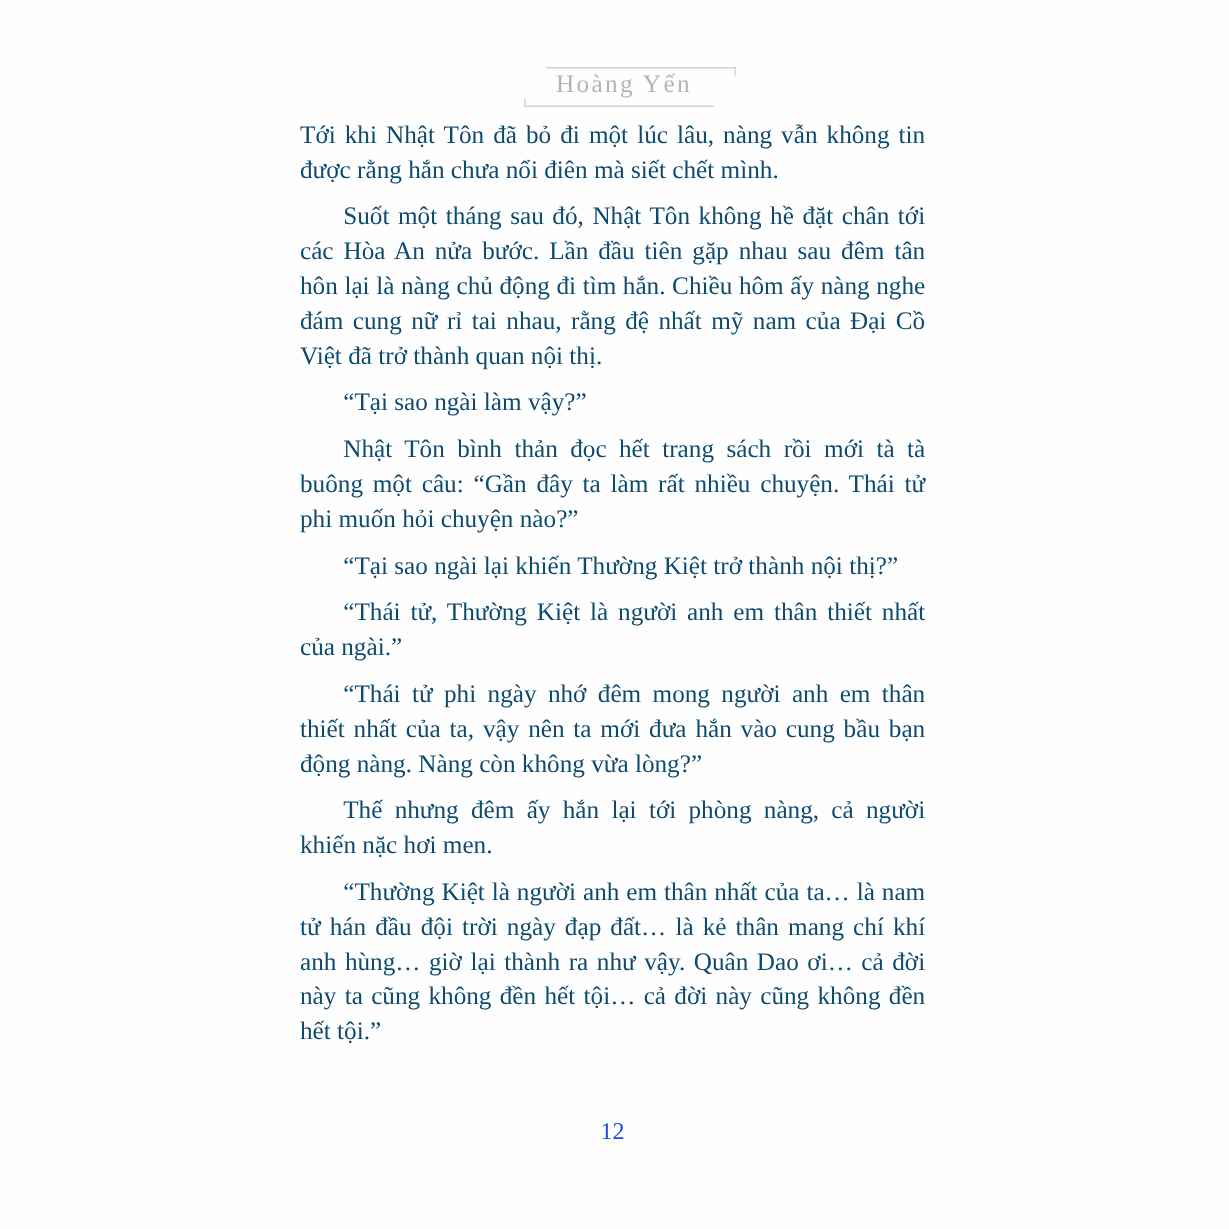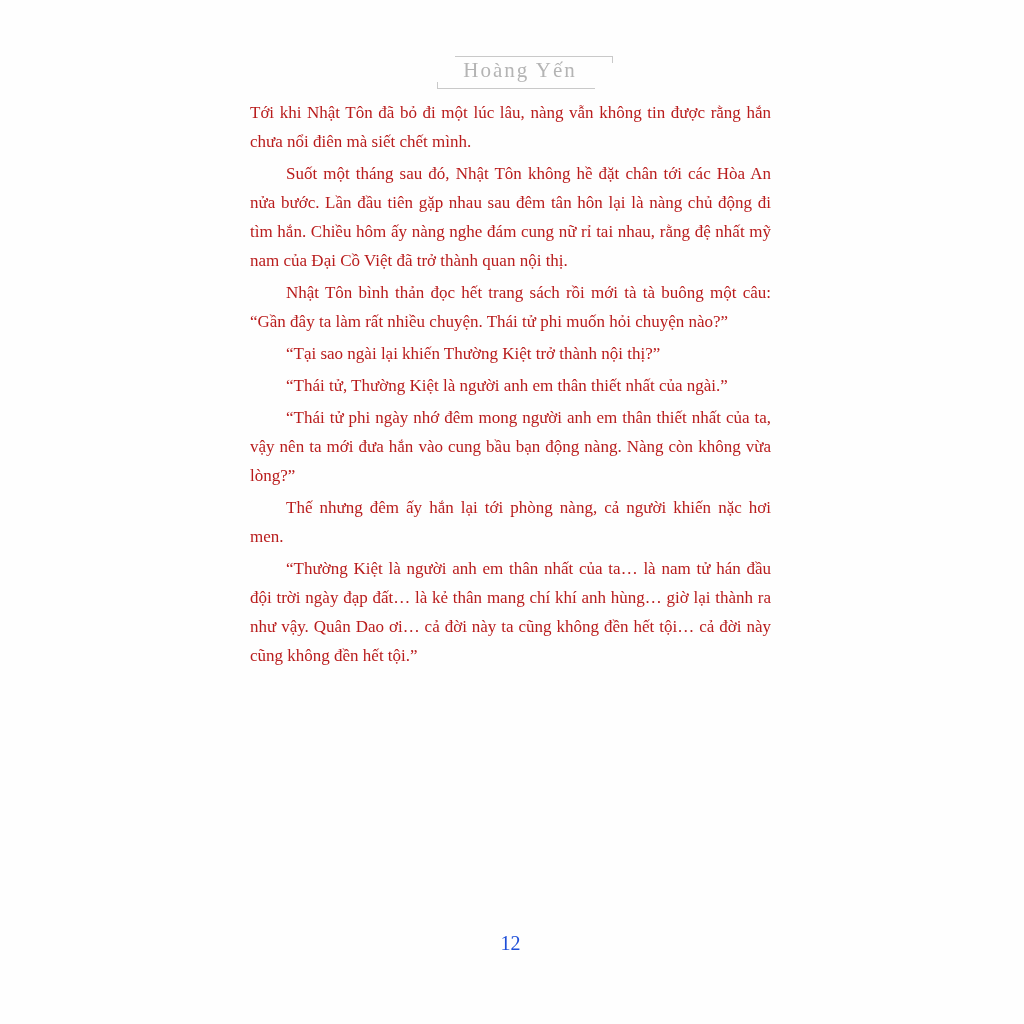--- a/index.html
+++ b/index.html
@@ -54,32 +54,32 @@
     border-bottom: 1.5px solid #c9c9c9;
     border-left: 1.5px solid #c9c9c9;
   }
 
   
   .body-text {
     position: absolute;
     top: 98px;
     left: 250px;
     width: 521px;
-    color: #b91c1c;
-    font-size: 17px;
+    color: #0c4a6e;
+    font-size: 21px;
     line-height: 29px;
     text-align: justify;
   }
   .body-text p {
     margin: 0;
     padding: 0;
     text-indent: 36px;
   }
   .body-text p + p {
-    margin-top: 3px;
+    margin-top: 10px;
   }
   .body-text p.no-indent {
     text-indent: 0;
   }
 
   
   .folio {
     position: absolute;
     top: 932px;
     left: 250px;
@@ -96,20 +96,21 @@
 
   <div class="running-head">
     <span class="ornament-top"></span>
     <span class="head-text">Hoàng Yến</span>
     <span class="ornament-bottom"></span>
   </div>
 
   <div class="body-text">
     <p class="no-indent">Tới khi Nhật Tôn đã bỏ đi một lúc lâu, nàng vẫn không tin được rằng hắn chưa nổi điên mà siết chết mình.</p>
     <p>Suốt một tháng sau đó, Nhật Tôn không hề đặt chân tới các Hòa An nửa bước. Lần đầu tiên gặp nhau sau đêm tân hôn lại là nàng chủ động đi tìm hắn. Chiều hôm ấy nàng nghe đám cung nữ rỉ tai nhau, rằng đệ nhất mỹ nam của Đại Cồ Việt đã trở thành quan nội thị.</p>
+    <p>“Tại sao ngài làm vậy?”</p>
     <p>Nhật Tôn bình thản đọc hết trang sách rồi mới tà tà buông một câu: “Gần đây ta làm rất nhiều chuyện. Thái tử phi muốn hỏi chuyện nào?”</p>
     <p>“Tại sao ngài lại khiến Thường Kiệt trở thành nội thị?”</p>
     <p>“Thái tử, Thường Kiệt là người anh em thân thiết nhất của ngài.”</p>
     <p>“Thái tử phi ngày nhớ đêm mong người anh em thân thiết nhất của ta, vậy nên ta mới đưa hắn vào cung bầu bạn động nàng. Nàng còn không vừa lòng?”</p>
     <p>Thế nhưng đêm ấy hắn lại tới phòng nàng, cả người khiến nặc hơi men.</p>
     <p>“Thường Kiệt là người anh em thân nhất của ta… là nam tử hán đầu đội trời ngày đạp đất… là kẻ thân mang chí khí anh hùng… giờ lại thành ra như vậy. Quân Dao ơi… cả đời này ta cũng không đền hết tội… cả đời này cũng không đền hết tội.”</p>
   </div>
 
   <div class="folio">12</div>
 

